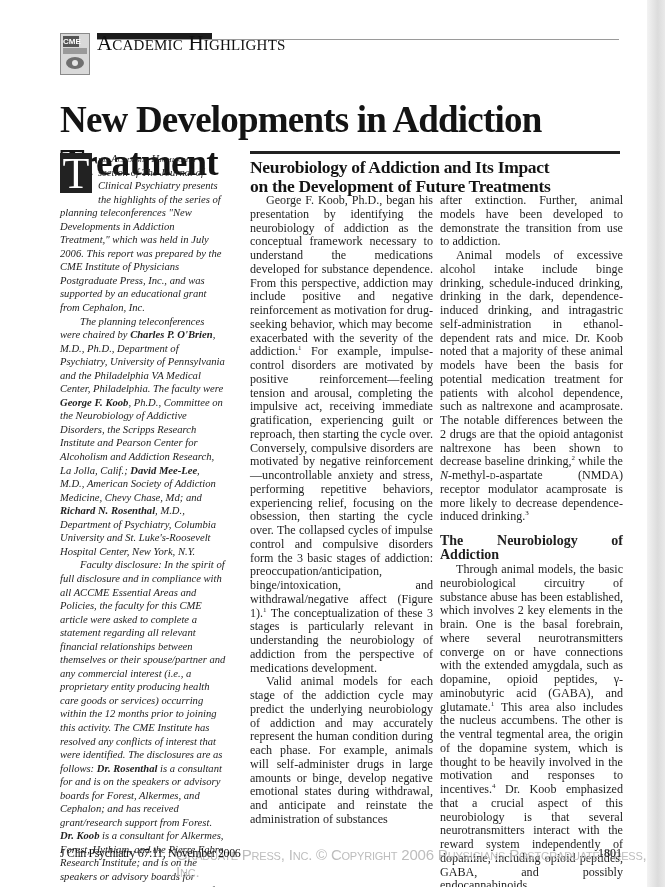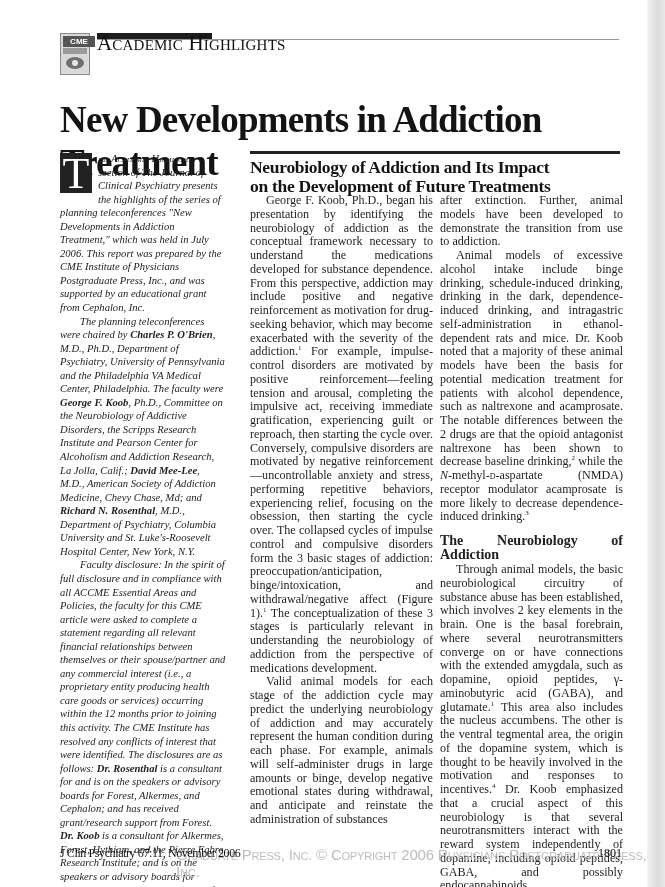--- a/index.html
+++ b/index.html
@@ -2,21 +2,21 @@
 <html><head>
 <meta charset="utf-8">
 <style>
   html, body { margin:0; padding:0; }
   body { width:665px; height:887px; background:#ffffff; position:relative; overflow:hidden;
          font-family:"Liberation Serif", "DejaVu Serif", serif; color:#1a1a1a; }
   .scroll-edge { position:absolute; top:0; right:0; width:18px; height:887px;
          background:linear-gradient(to right,#f3f3f3,#dcdcdc 60%,#e9e9e9); }
   .logo { position:absolute; left:60px; top:33px; width:30px; height:42px; background:#d9d9d9;
           border:1px solid #8a8a8a; box-sizing:border-box; }
-  .logo .top { position:absolute; left:2px; top:2px; width:32px; height:11px; background:#555;
+  .logo .top { position:absolute; left:2px; top:2px; width:16px; height:11px; background:#555;
           color:#fff; font:bold 8px "Liberation Sans", sans-serif; text-align:center; line-height:11px; }
   .logo .mid { position:absolute; left:2px; top:14px; width:24px; height:6px; background:#9a9a9a; }
   .logo .eye { position:absolute; left:5px; top:23px; width:18px; height:12px; border-radius:50%;
           background:#6f6f6f; }
   .logo .eye::after { content:""; position:absolute; left:6px; top:3px; width:6px; height:6px;
           border-radius:50%; background:#e6e6e6; }
   .hdr-thick { position:absolute; left:97px; top:33px; width:115px; height:6px; background:#1c1c1c; }
   .hdr-thin { position:absolute; left:97px; top:39px; width:522px; height:1px; background:#9a9a9a; }
   .section-label { position:absolute; left:97px; top:31px; font-size:21px; letter-spacing:0.2px;
           font-variant:small-caps; color:#111; }

